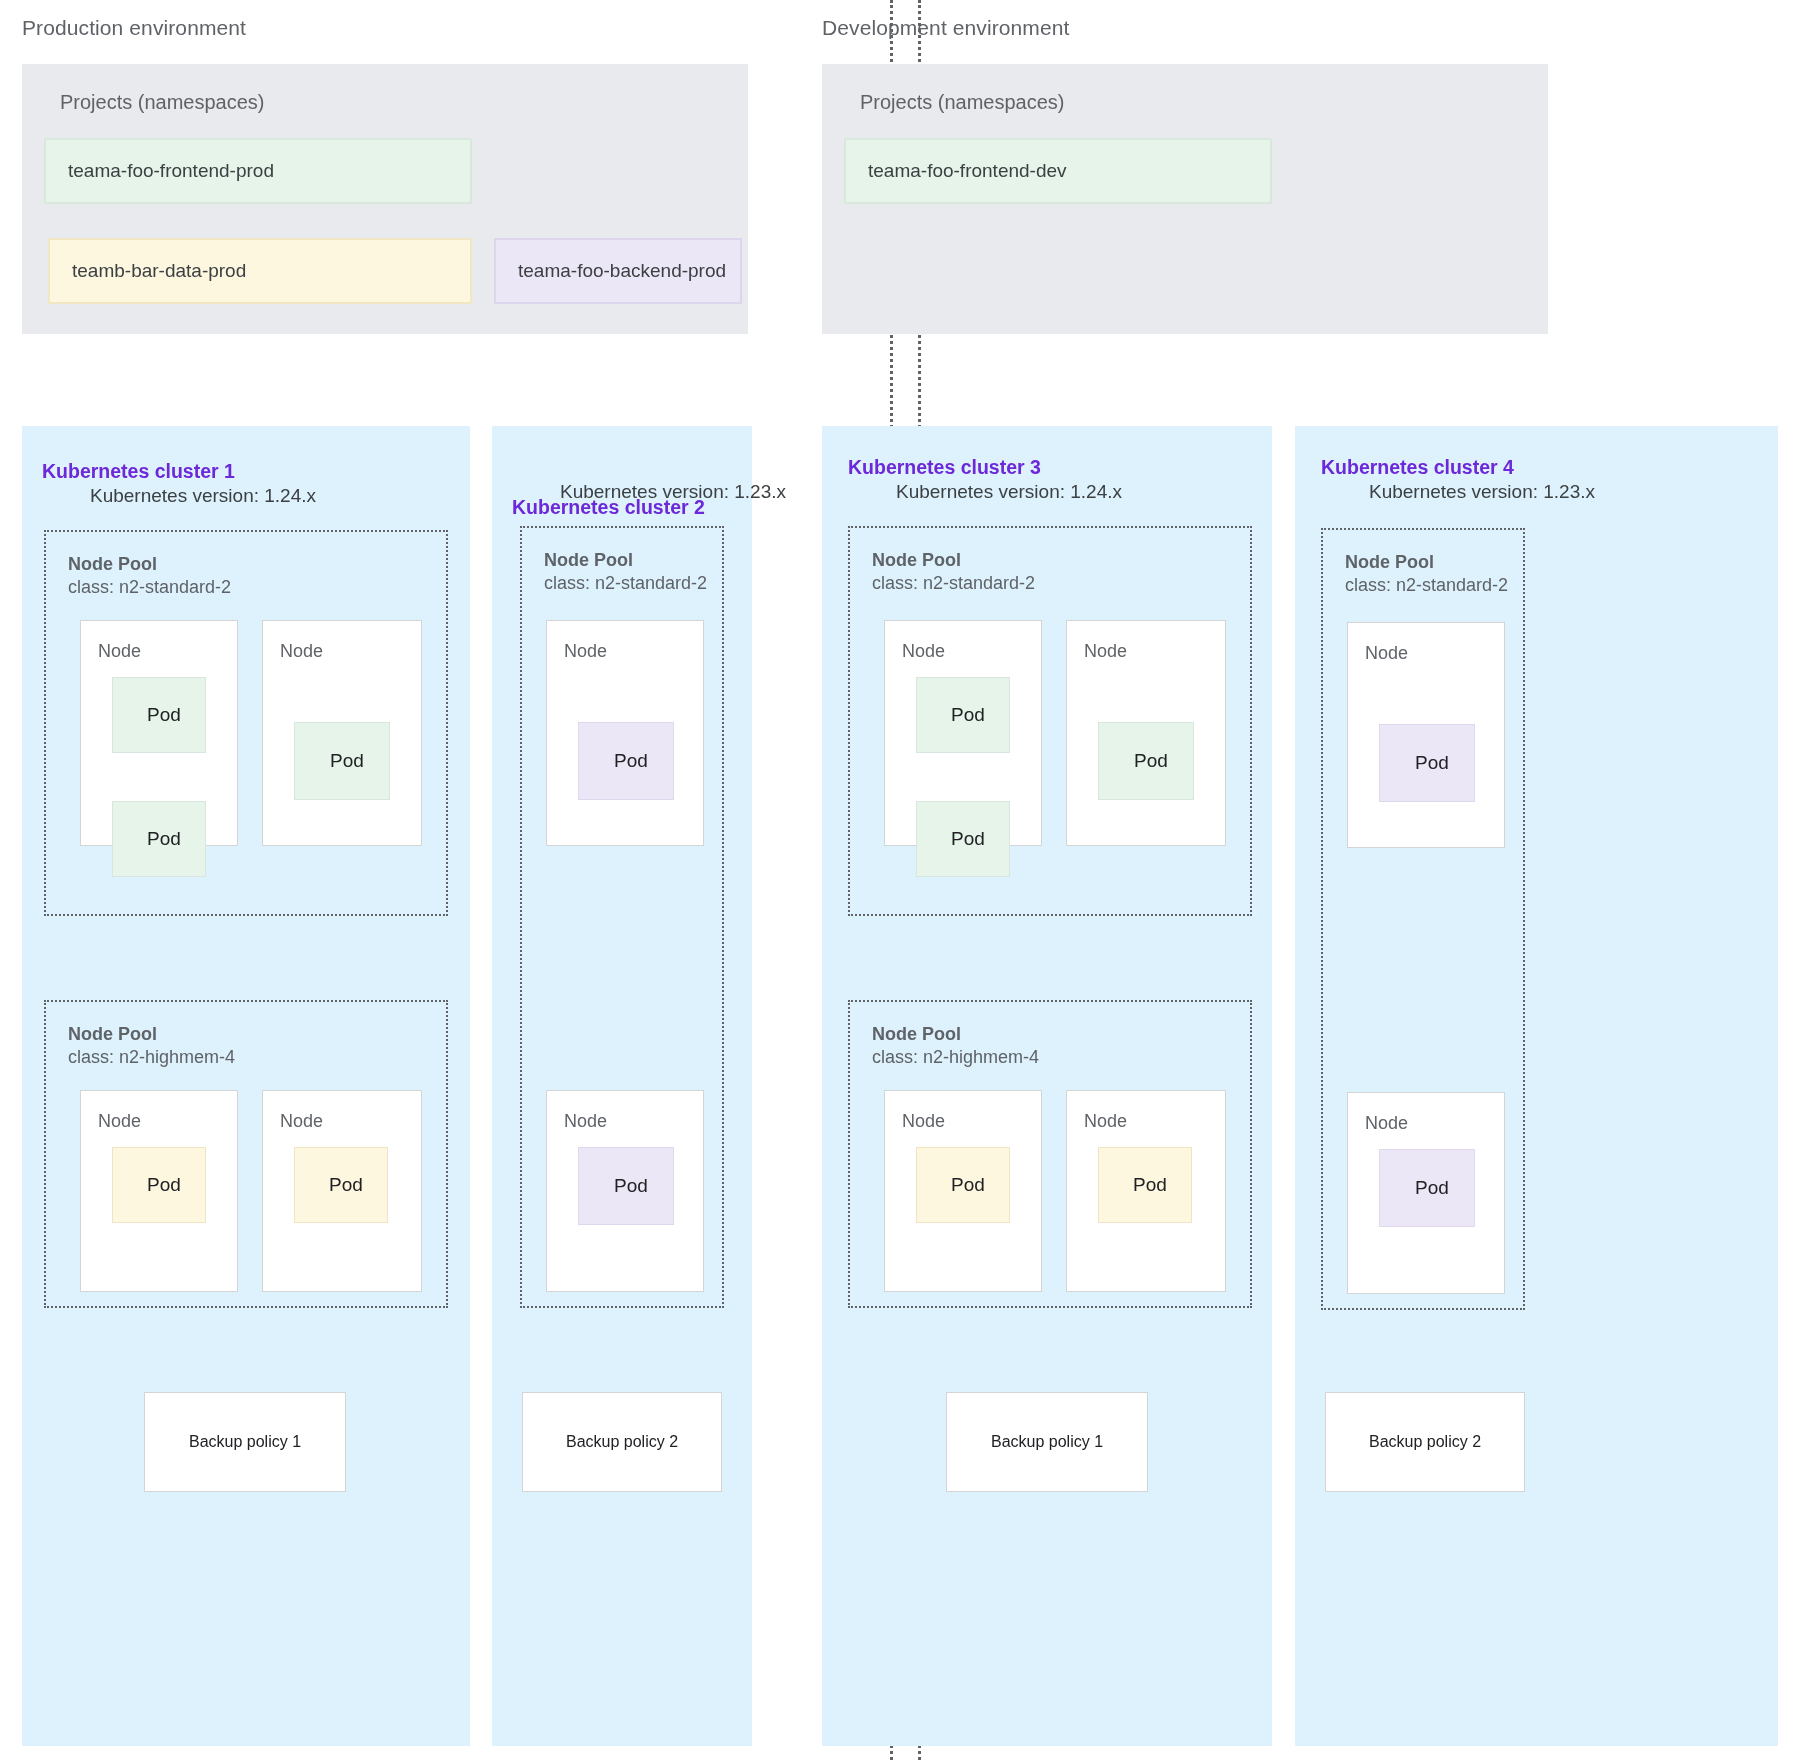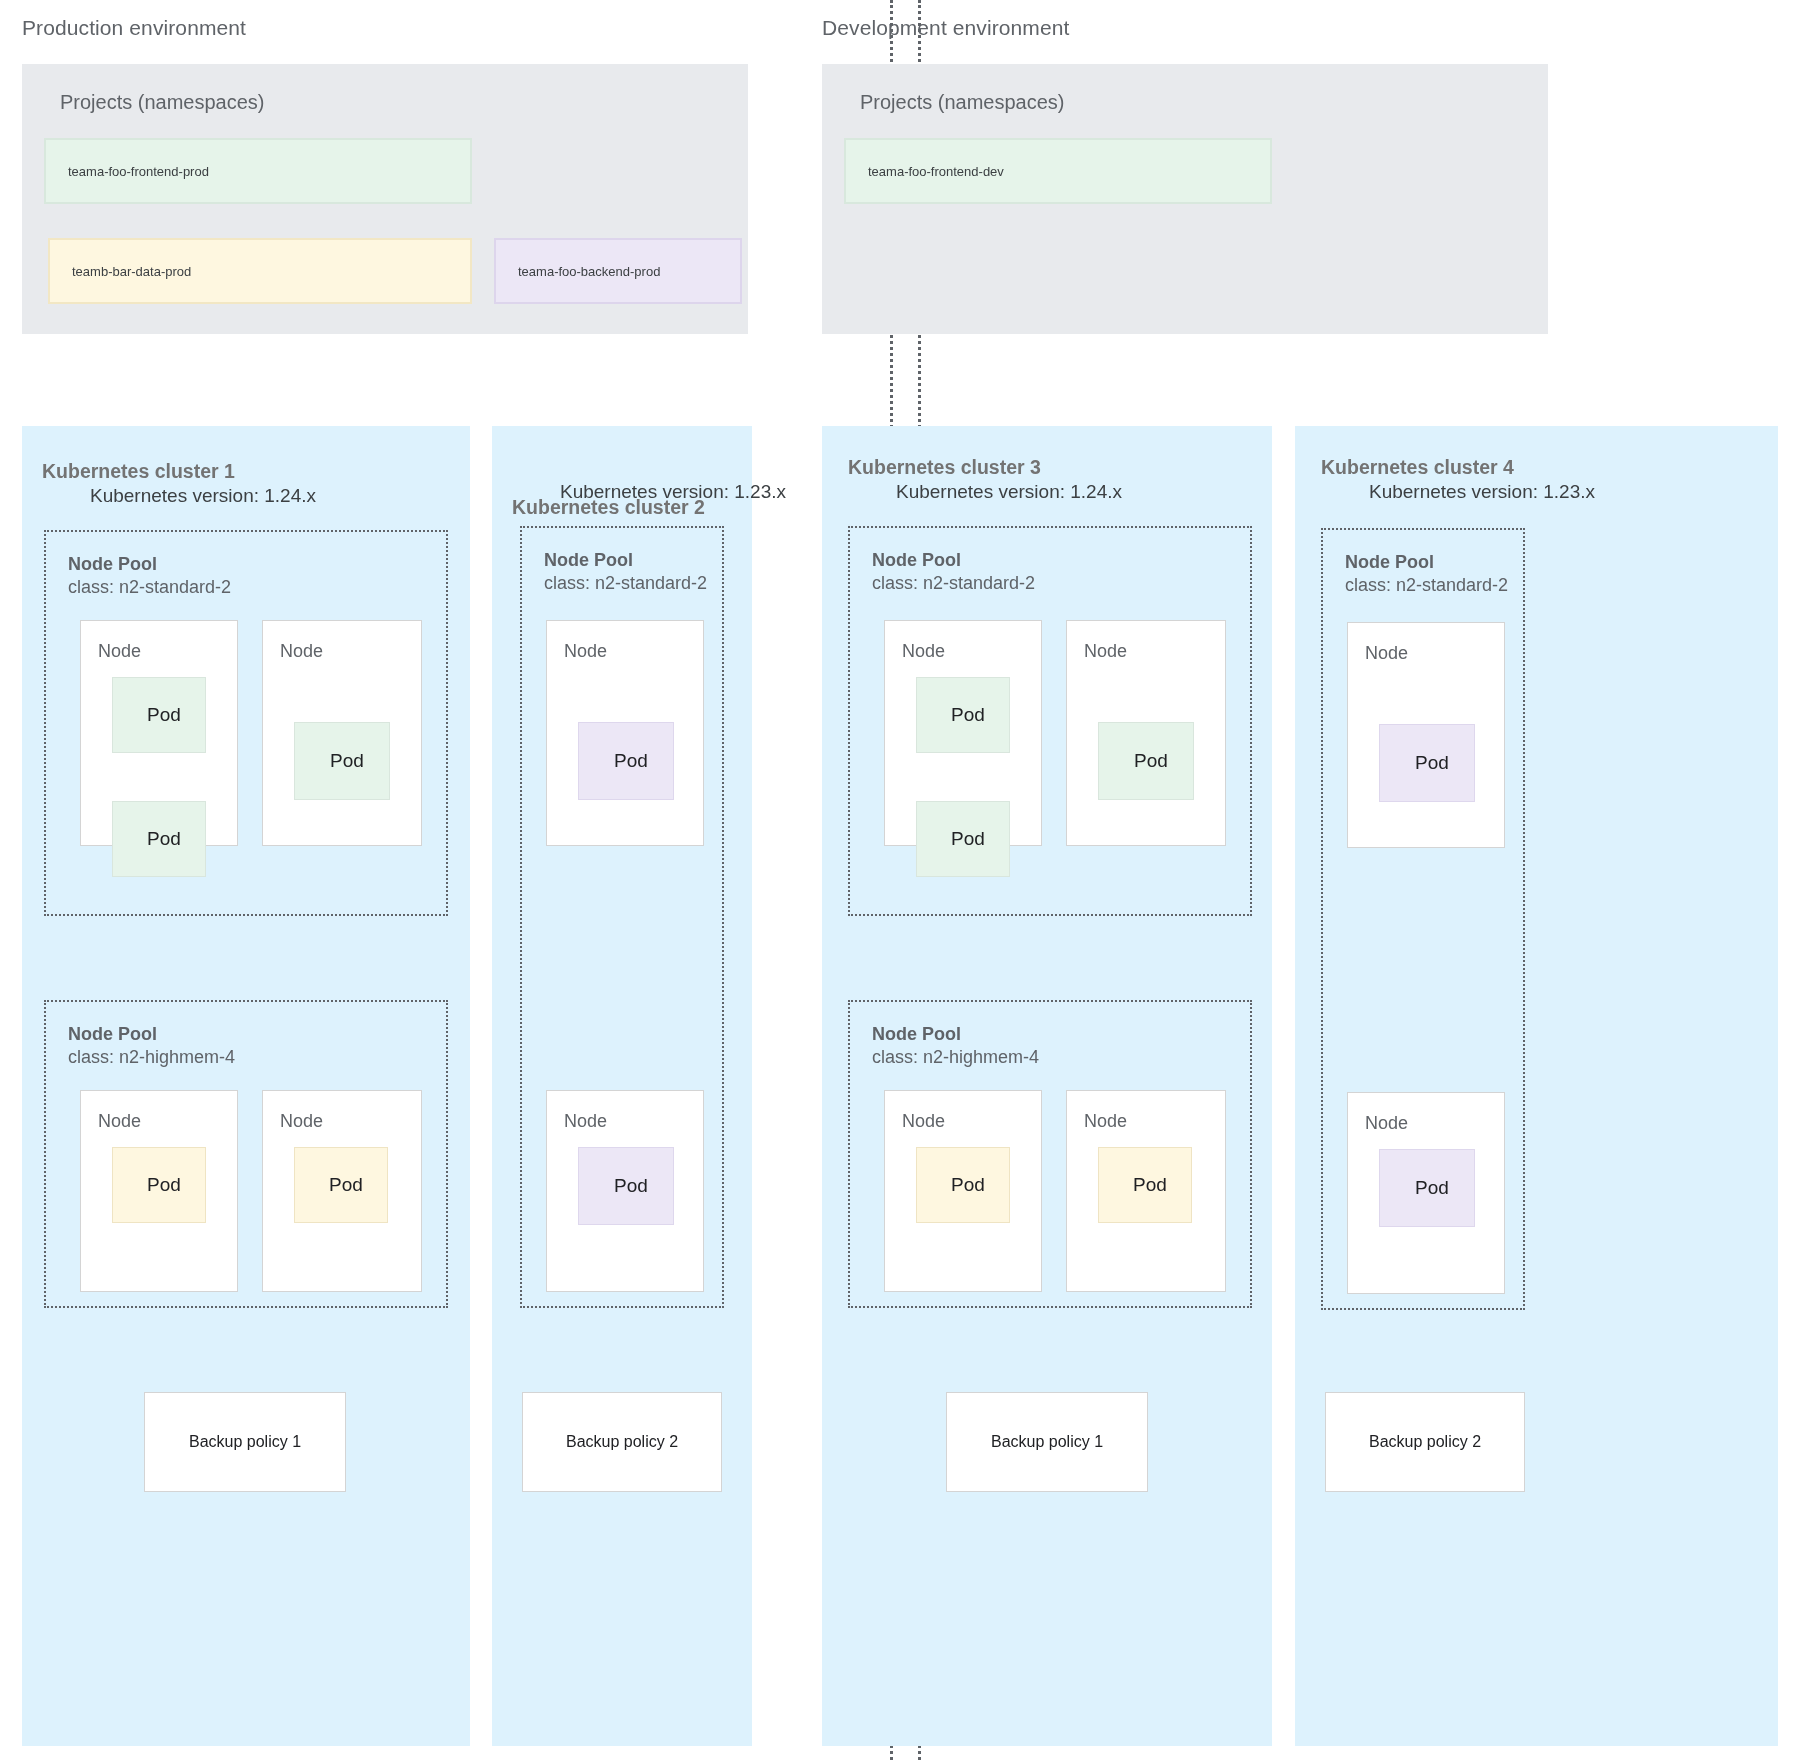--- a/index.html
+++ b/index.html
@@ -54,40 +54,40 @@
     white-space: nowrap;
   }
   .ns-box {
     position: absolute;
     box-sizing: border-box;
     border: 2px solid;
     display: flex;
     align-items: center;
   }
   .ns-label {
-    font-size: 13px;
+    font-size: 19px;
     color: #3c4043;
     padding-left: 22px;
     white-space: nowrap;
   }
   .ns-green  { background: #e6f4ea; border-color: #d8e8dd; }
   .ns-yellow { background: #fef7e0; border-color: #f2e7c4; }
   .ns-purple { background: #ece7f6; border-color: #ddd5ec; }
 
   
   .cluster {
     position: absolute;
     background: #ddf2fd;
     box-sizing: border-box;
   }
   .cluster-title {
     position: absolute;
     font-size: 19.5px;
     font-weight: bold;
-    color: #737373;
+    color: #6d28d9;
     white-space: nowrap;
   }
   .cluster-version {
     position: absolute;
     font-size: 19px;
     color: #3c4043;
     white-space: nowrap;
     margin-left: 48px;
   }
 

